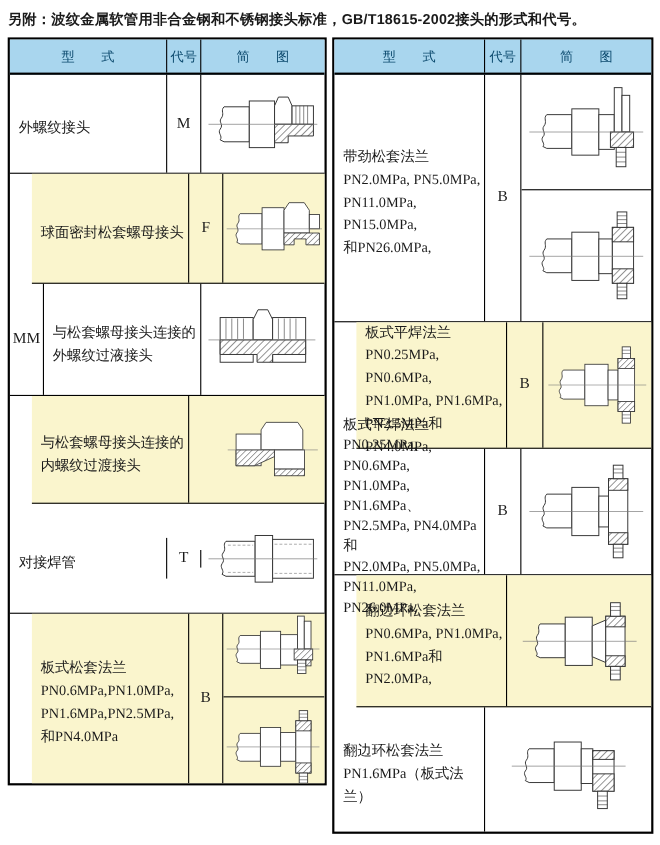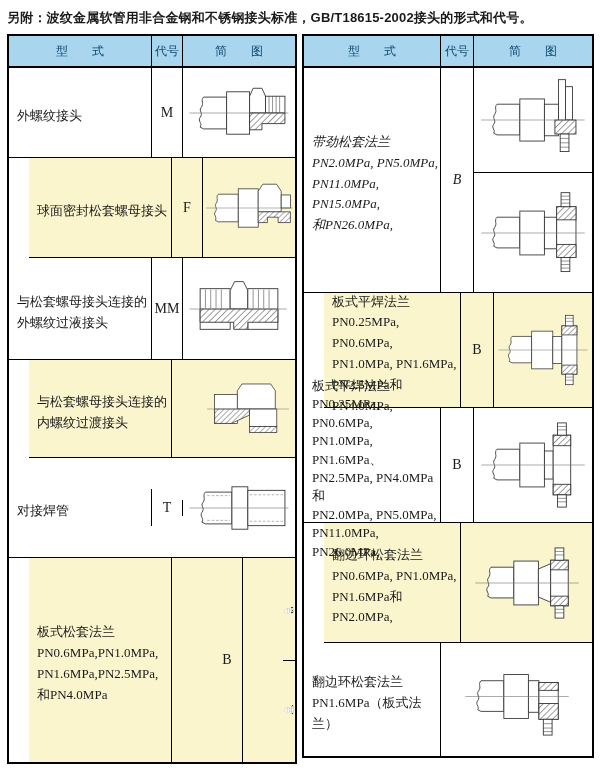--- a/index.html
+++ b/index.html
@@ -91,22 +91,22 @@
           <rect class="f" x="46" y="20" width="26" height="50"></rect>
           <polygon class="f" points="72,50 72,23 78,14 96,14 102,23 102,50"></polygon>
           <rect class="f" x="102" y="28" width="12" height="17"></rect>
           <path class="h" d="M72,50 L114,50 L114,64 L98,64 L98,57 L84,57 L84,64 L72,64 Z"></path>
           <line class="cl" x1="4" y1="45" x2="117" y2="45"></line>
         </svg>
       </div>
     </div>
 
     <div class="row" style="height:102px;">
+      <div class="c c-code">MM</div>
       <div class="c c-type">与松套螺母接头连接的外螺纹过液接头</div>
-      <div class="c c-code">MM</div>
       <div class="c c-diag">
         <svg class="dg" width="106" height="90" viewBox="0 0 120 90">
           <rect class="f" x="16" y="22" width="34" height="46"></rect>
           <line class="tk" x1="22" y1="23" x2="22" y2="44"></line>
             <line class="tk" x1="28" y1="23" x2="28" y2="44"></line>
           <line class="tk" x1="34" y1="23" x2="34" y2="44"></line>
             <line class="tk" x1="40" y1="23" x2="40" y2="44"></line>
           <polygon class="f" points="50,45 50,24 55,14 65,14 70,24 70,45"></polygon>
           <rect class="f" x="70" y="22" width="34" height="46"></rect>
           <line class="tk" x1="76" y1="23" x2="76" y2="44"></line>
@@ -143,21 +143,21 @@
           <line class="dsh" x1="24" y1="59" x2="50" y2="59"></line>
           <rect class="f" x="52" y="21" width="18" height="48"></rect>
           <rect class="f" x="70" y="25" width="42" height="40"></rect>
           <line class="dsh" x1="72" y1="30" x2="110" y2="30"></line>
           <line class="dsh" x1="72" y1="60" x2="110" y2="60"></line>
           <line class="cl" x1="4" y1="45" x2="116" y2="45"></line>
         </svg>
       </div>
     </div>
 
-    <div class="row yellow" style="height:204px;gap:40px;">
+    <div class="row yellow" style="height:154px;">
       <div class="c c-type">板式松套法兰
 PN0.6MPa,PN1.0MPa,
 PN1.6MPa,PN2.5MPa,
 和PN4.0MPa</div>
       <div class="c c-code">B</div>
       <div class="c c-diag split">
         <div class="sub" style="height:98px;">
           <svg class="dg" width="106" height="86" viewBox="0 0 120 90">
             <path class="f" d="M44,29 L20,29 C16,33 21,36 17,40 C14,44 20,46 16,50 C13,54 19,57 16,60 L20,62 L44,62 Z"></path>
             <rect class="f" x="44" y="24" width="24" height="44"></rect>
@@ -194,21 +194,21 @@
     </div>
   </div>
 
   <div class="tbl tbl-right">
     <div class="hdr">
       <div class="hc" style="flex:0 0 137px;border-right:1px solid #000;">型　　式</div>
       <div class="hc" style="flex:0 0 33px;border-right:1px solid #000;">代号</div>
       <div class="hc" style="flex:1;">简　　图</div>
     </div>
 
-    <div class="row" style="height:225px;font-style:italic;">
+    <div class="row" style="height:225px;">
       <div class="c c-type">带劲松套法兰
 PN2.0MPa, PN5.0MPa,
 PN11.0MPa, PN15.0MPa,
 和PN26.0MPa,</div>
       <div class="c c-code">B</div>
       <div class="c c-diag split">
         <div class="sub" style="height:104px;">
           <svg class="dg" width="114" height="94" viewBox="0 0 130 100">
             <path class="f" d="M50,32 L24,32 C20,36 25,39 21,44 C18,48 24,51 20,55 C17,59 23,62 20,65 L24,67 L50,67 Z"></path>
             <rect class="f" x="50" y="26" width="28" height="48"></rect>

